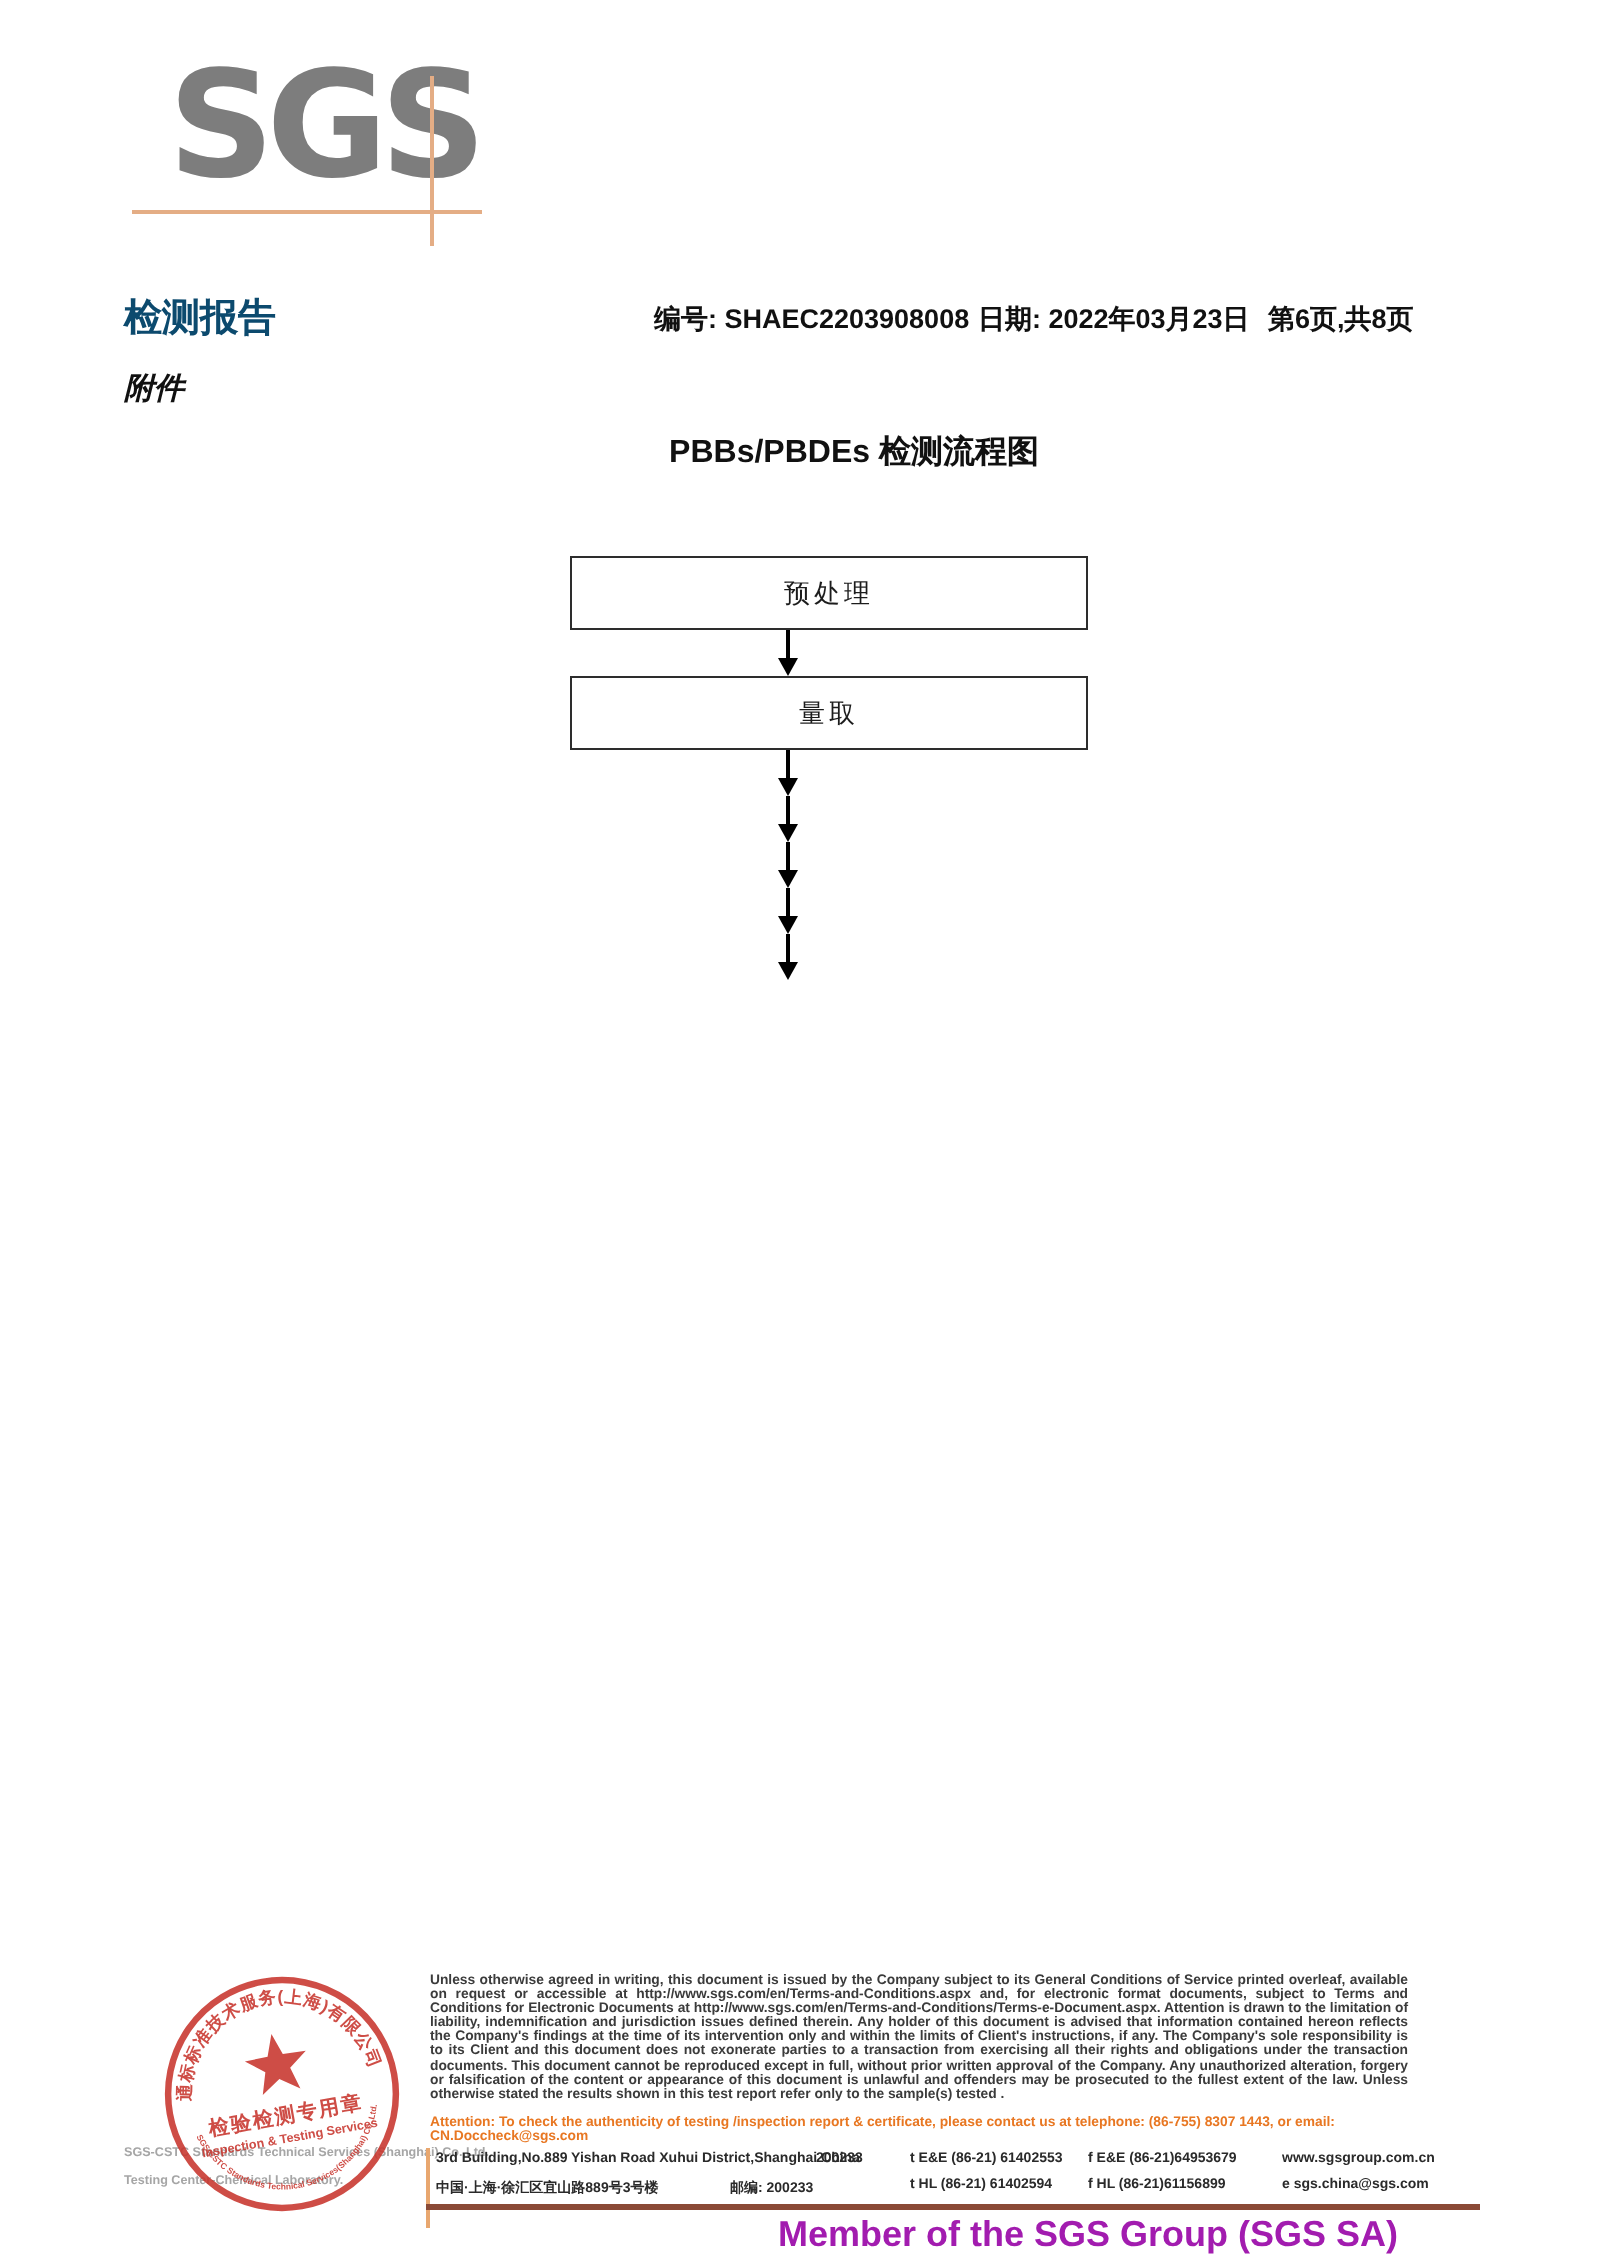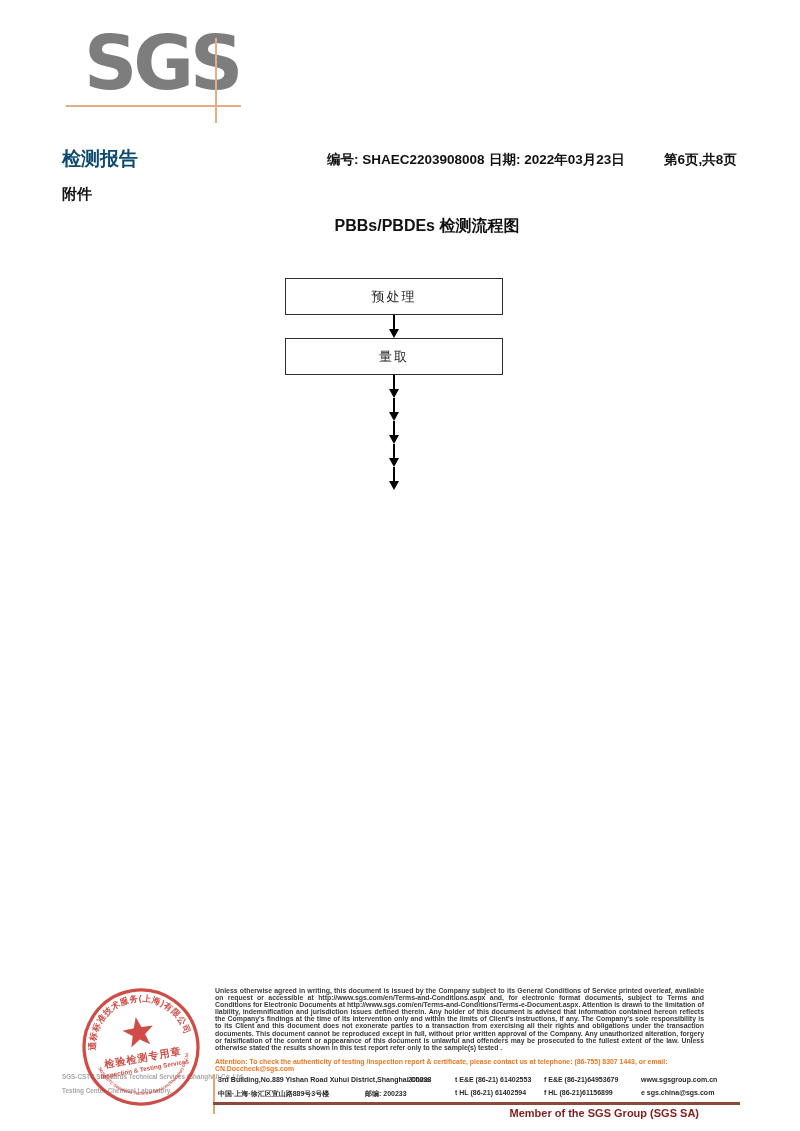--- a/index.html
+++ b/index.html
@@ -15,30 +15,30 @@
     font-size:74px; font-weight:bold; color:#7d7d7d;
     letter-spacing:-4px; line-height:1;
   }
   .logo-hline { position:absolute; left:66px; top:105px; width:175px; height:2px; background:#e4ad85; }
   .logo-vline { position:absolute; left:215px; top:38px; width:2px; height:85px; background:#e4ad85; }
   
   .report-title { position:absolute; left:62px; top:146px; font-size:19px; font-weight:bold; color:#0c4a6e; }
   .hmeta { position:absolute; top:151px; font-size:13.5px; font-weight:bold; color:#111; }
   .hmeta-no   { left:283px;margin-left:44px; }
   .hmeta-date { left:489px;text-align:right; }
-  .hmeta-page { left:664px; }
-  .attachment { position:absolute; left:62px; top:185px; font-size:15px; font-weight:bold; color:#111; }
+  .hmeta-page { left:634px; }
+  .attachment { position:absolute; left:62px; top:185px; font-size:15px; font-weight:bold; color:#111;font-style:italic; }
   
   .flow-title {
     position:absolute; left:0; top:216px; width:790px; text-align:center;
     font-size:16px; font-weight:bold; color:#111;margin-left:32px;
   }
   .flowchart { position:absolute; left:285px; top:278px; width:218px; }
   .flow-box {
-    width:218px; height:37px; border:1px solid #2d2d2d; background:#fff;
+    width:259px; height:37px; border:1px solid #2d2d2d; background:#fff;
     display:flex; align-items:center; justify-content:center;
     font-size:13px; color:#1c1c1c; letter-spacing:2px;
   }
   .flow-arrow { height:23px; display:flex; flex-direction:column; align-items:center; }
   .flow-arrow .stem { width:2.4px; height:14px; background:#000; }
   .flow-arrow .head {
     width:0; height:0;
     border-left:5px solid transparent; border-right:5px solid transparent;
     border-top:9px solid #000;
   }
@@ -65,21 +65,21 @@
   .addr-row.r1 { top:1076px; }
   .addr-row.r2 { top:1089px; }
   .addr-row span { position:absolute; white-space:nowrap; }
   .a-addr { left:0; }
   .a-post1 { left:190px; }
   .a-post2 { left:147px; }
   .a-tel { left:237px; }
   .a-fax { left:326px; }
   .a-web { left:423px; }
   .footer-rule { position:absolute; left:213px; top:1102px; width:527px; height:2.5px; background:#8a4a36; }
-  .member { position:absolute; right:101px; top:1107px; font-size:11px; font-weight:bold; color:#7f1d1d; }
+  .member { position:absolute; right:101px; top:1107px; font-size:18px; font-weight:bold; color:#a21caf; }
 </style>
 </head>
 <body>
 
 <div class="page">
 
   <div class="logo-text">SGS</div>
   <div class="logo-hline"></div>
   <div class="logo-vline"></div>
 

